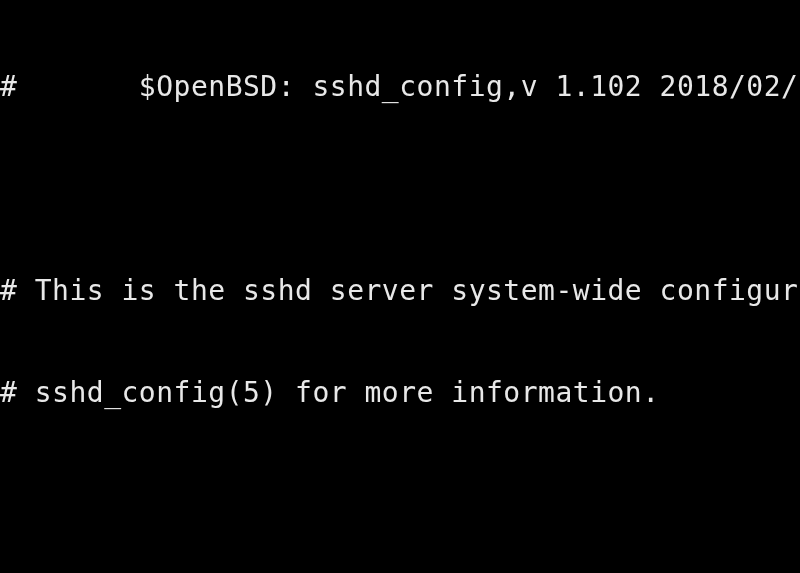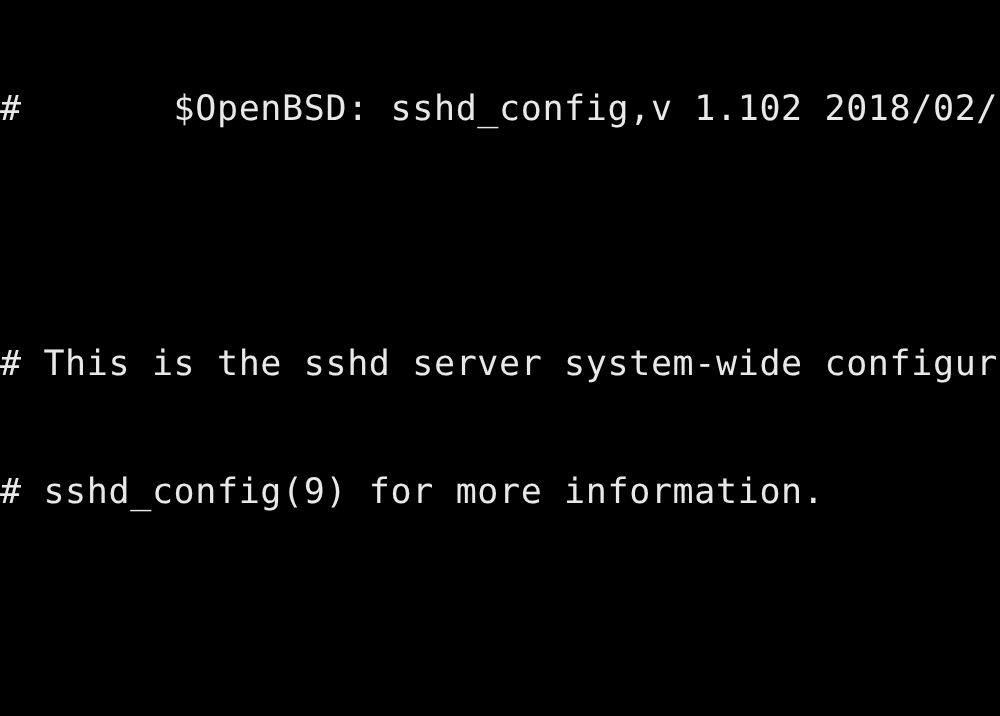--- a/index.html
+++ b/index.html
@@ -30,21 +30,21 @@
       white-space: pre;
     }
   </style>
 </head>
 <body>
 
 <div class="terminal">
   <span class="line">#       $OpenBSD: sshd_config,v 1.102 2018/02/16 </span>
   <span class="line"></span>
   <span class="line"># This is the sshd server system-wide configurati</span>
-  <span class="line"># sshd_config(9) for more information.</span>
+  <span class="line"># sshd_config(5) for more information.</span>
   <span class="line"></span>
   
   
   
   
   
   
   
   
   

